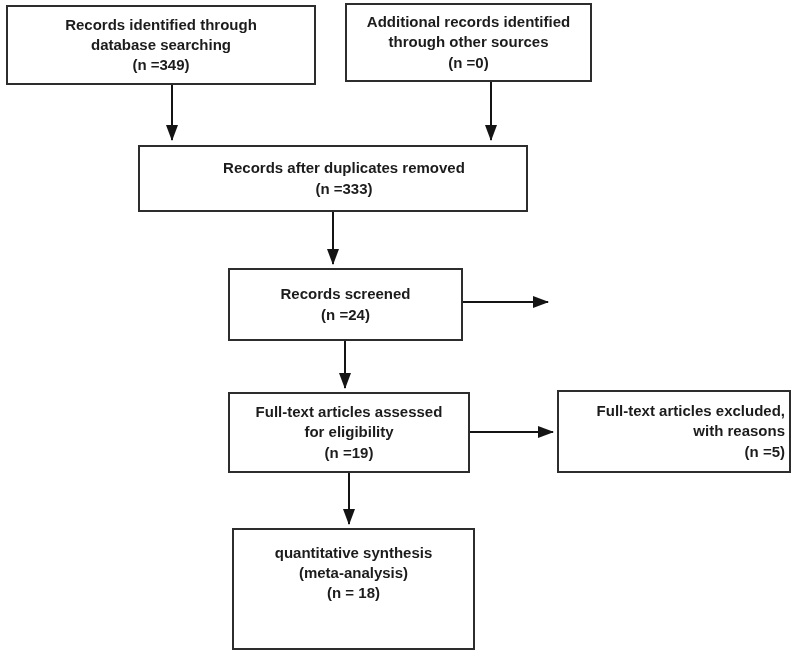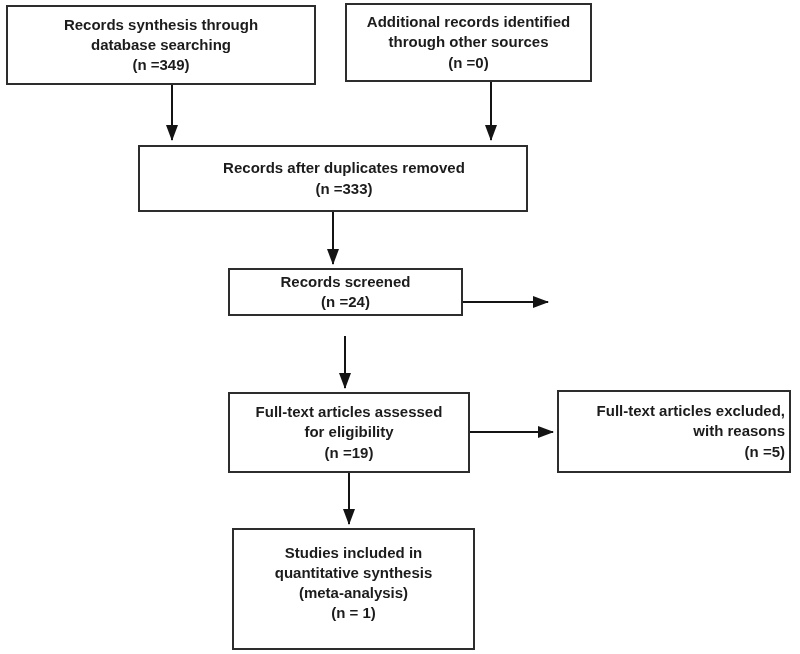--- a/index.html
+++ b/index.html
@@ -32,21 +32,21 @@
     padding: 2px 4px;
   }
   .flow-box.top-aligned {
     justify-content: flex-start;
     padding-top: 13px;
   }
   .flow-box span { display: block; }
   #b-identified   { left: 6px;   top: 5px;   width: 310px; height: 80px; }
   #b-additional   { left: 345px; top: 3px;   width: 247px; height: 79px; }
   #b-deduplicated { left: 138px; top: 145px; width: 390px; height: 67px; padding-left: 26px; }
-  #b-screened     { left: 228px; top: 268px; width: 235px; height: 48px; }
+  #b-screened     { left: 228px; top: 268px; width: 235px; height: 73px; }
   #b-excluded     { left: 552px; top: 247px; width: 239px; height: 110px; }
   #b-fulltext     { left: 228px; top: 392px; width: 242px; height: 81px; }
   #b-ftexcluded   { left: 557px; top: 390px; width: 234px; height: 83px; align-items: flex-end; }
   #b-included     { left: 232px; top: 528px; width: 243px; height: 122px; }
   .connector-layer {
     position: absolute;
     left: 0;
     top: 0;
     pointer-events: none;
   }
@@ -69,21 +69,21 @@
     <line x1="172" y1="85" x2="172" y2="140" marker-end="url(#ah)"></line>
     <line x1="491" y1="82" x2="491" y2="140" marker-end="url(#ah)"></line>
     <line x1="333" y1="212" x2="333" y2="264" marker-end="url(#ah)"></line>
     <line x1="463" y1="302" x2="548" y2="302" marker-end="url(#ah)"></line>
     <line x1="345" y1="336" x2="345" y2="388" marker-end="url(#ah)"></line>
     <line x1="470" y1="432" x2="553" y2="432" marker-end="url(#ah)"></line>
     <line x1="349" y1="473" x2="349" y2="524" marker-end="url(#ah)"></line>
   </svg>
 
   <div id="b-identified" class="flow-box">
-    <span>Records synthesis through</span>
+    <span>Records identified through</span>
     <span>database searching</span>
     <span>(n =349)</span>
   </div>
 
   <div id="b-additional" class="flow-box">
     <span>Additional records identified</span>
     <span>through other sources</span>
     <span>(n =0)</span>
   </div>
 
@@ -104,19 +104,18 @@
     <span>(n =19)</span>
   </div>
 
   <div id="b-ftexcluded" class="flow-box">
     <span>Full-text articles excluded,</span>
     <span>with reasons</span>
     <span>(n =5)</span>
   </div>
 
   <div id="b-included" class="flow-box top-aligned">
-    <span>Studies included in</span>
     <span>quantitative synthesis</span>
     <span>(meta-analysis)</span>
-    <span>(n = 1)</span>
+    <span>(n = 18)</span>
   </div>
 
 </div>
 
 </body></html>

